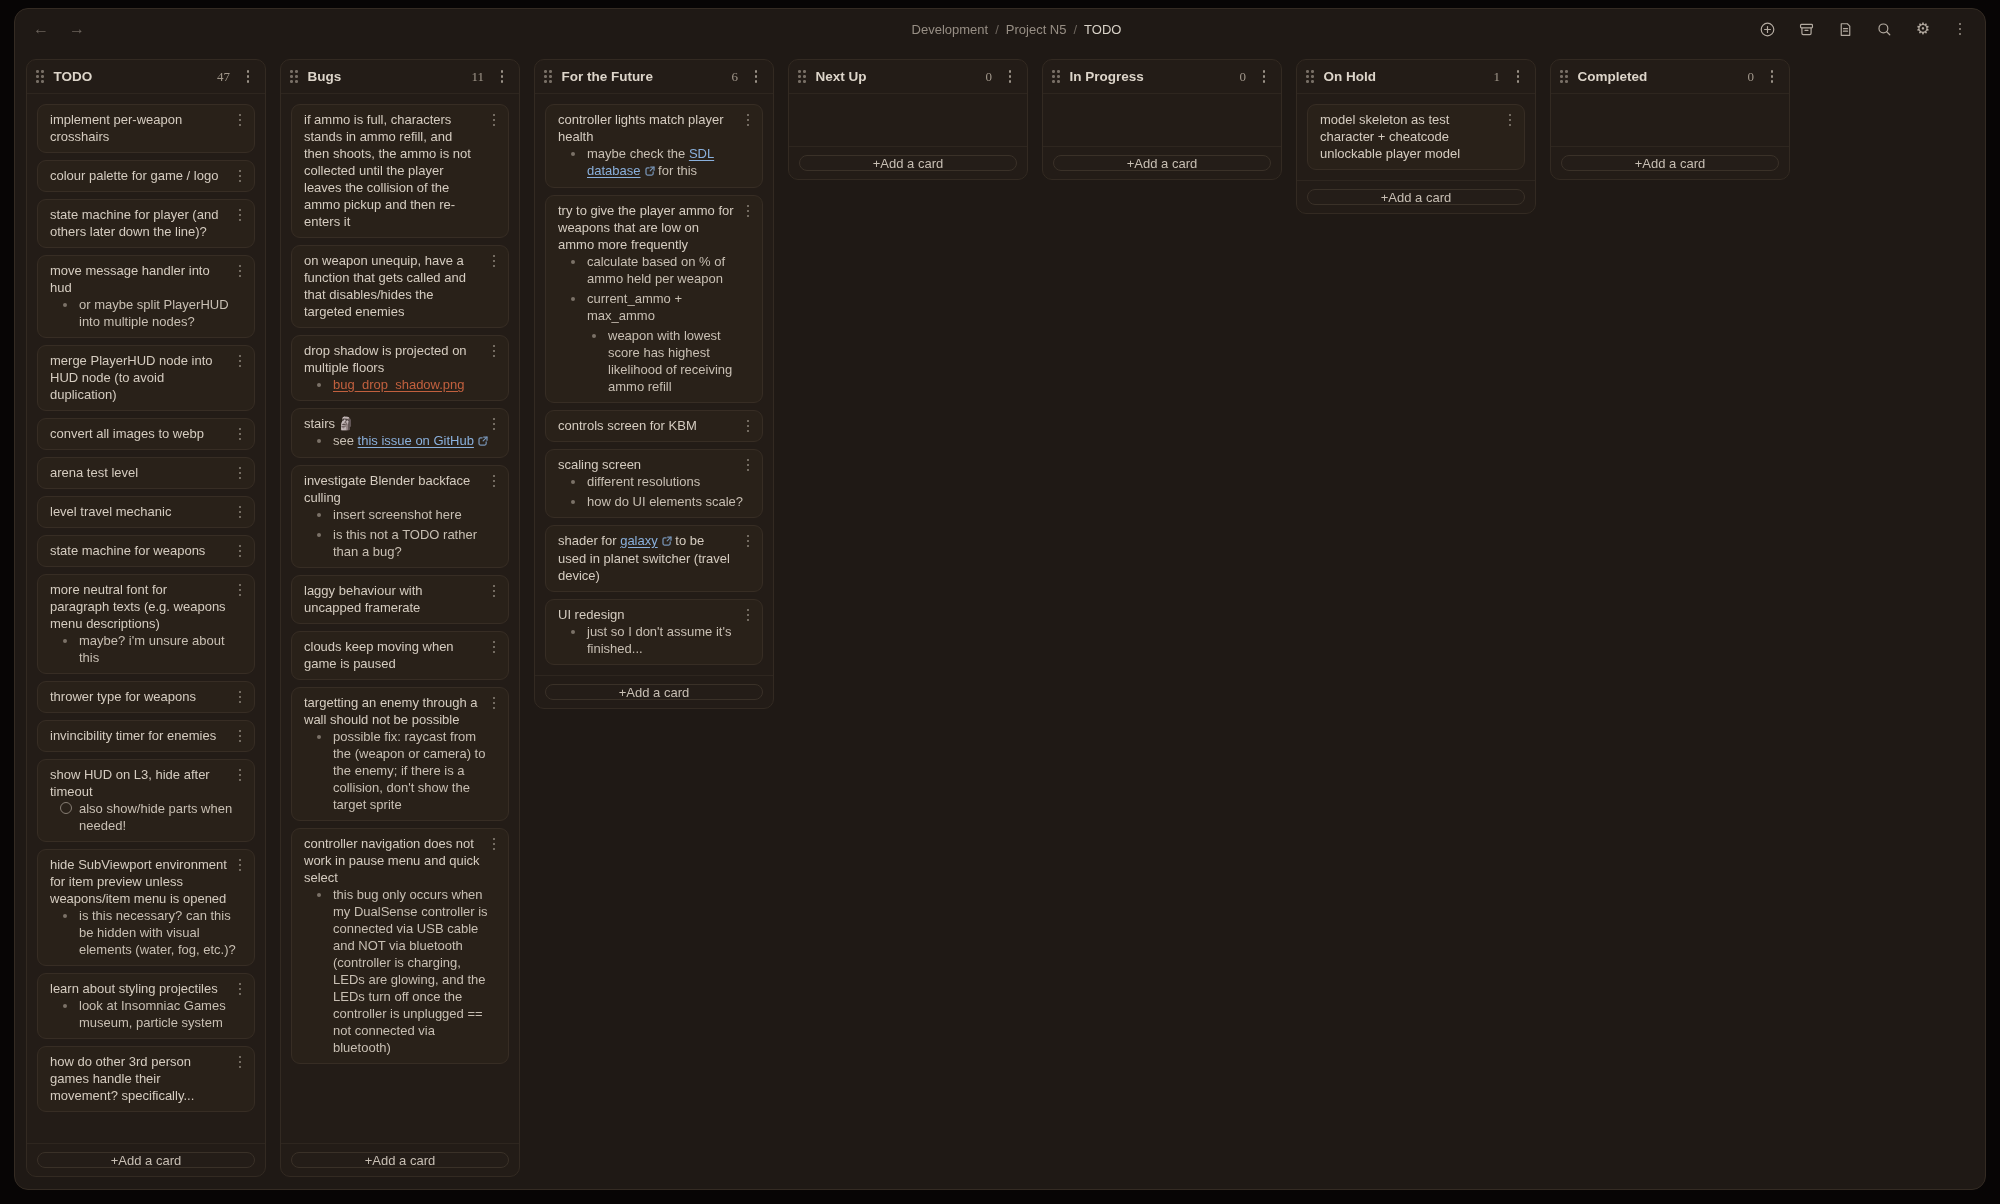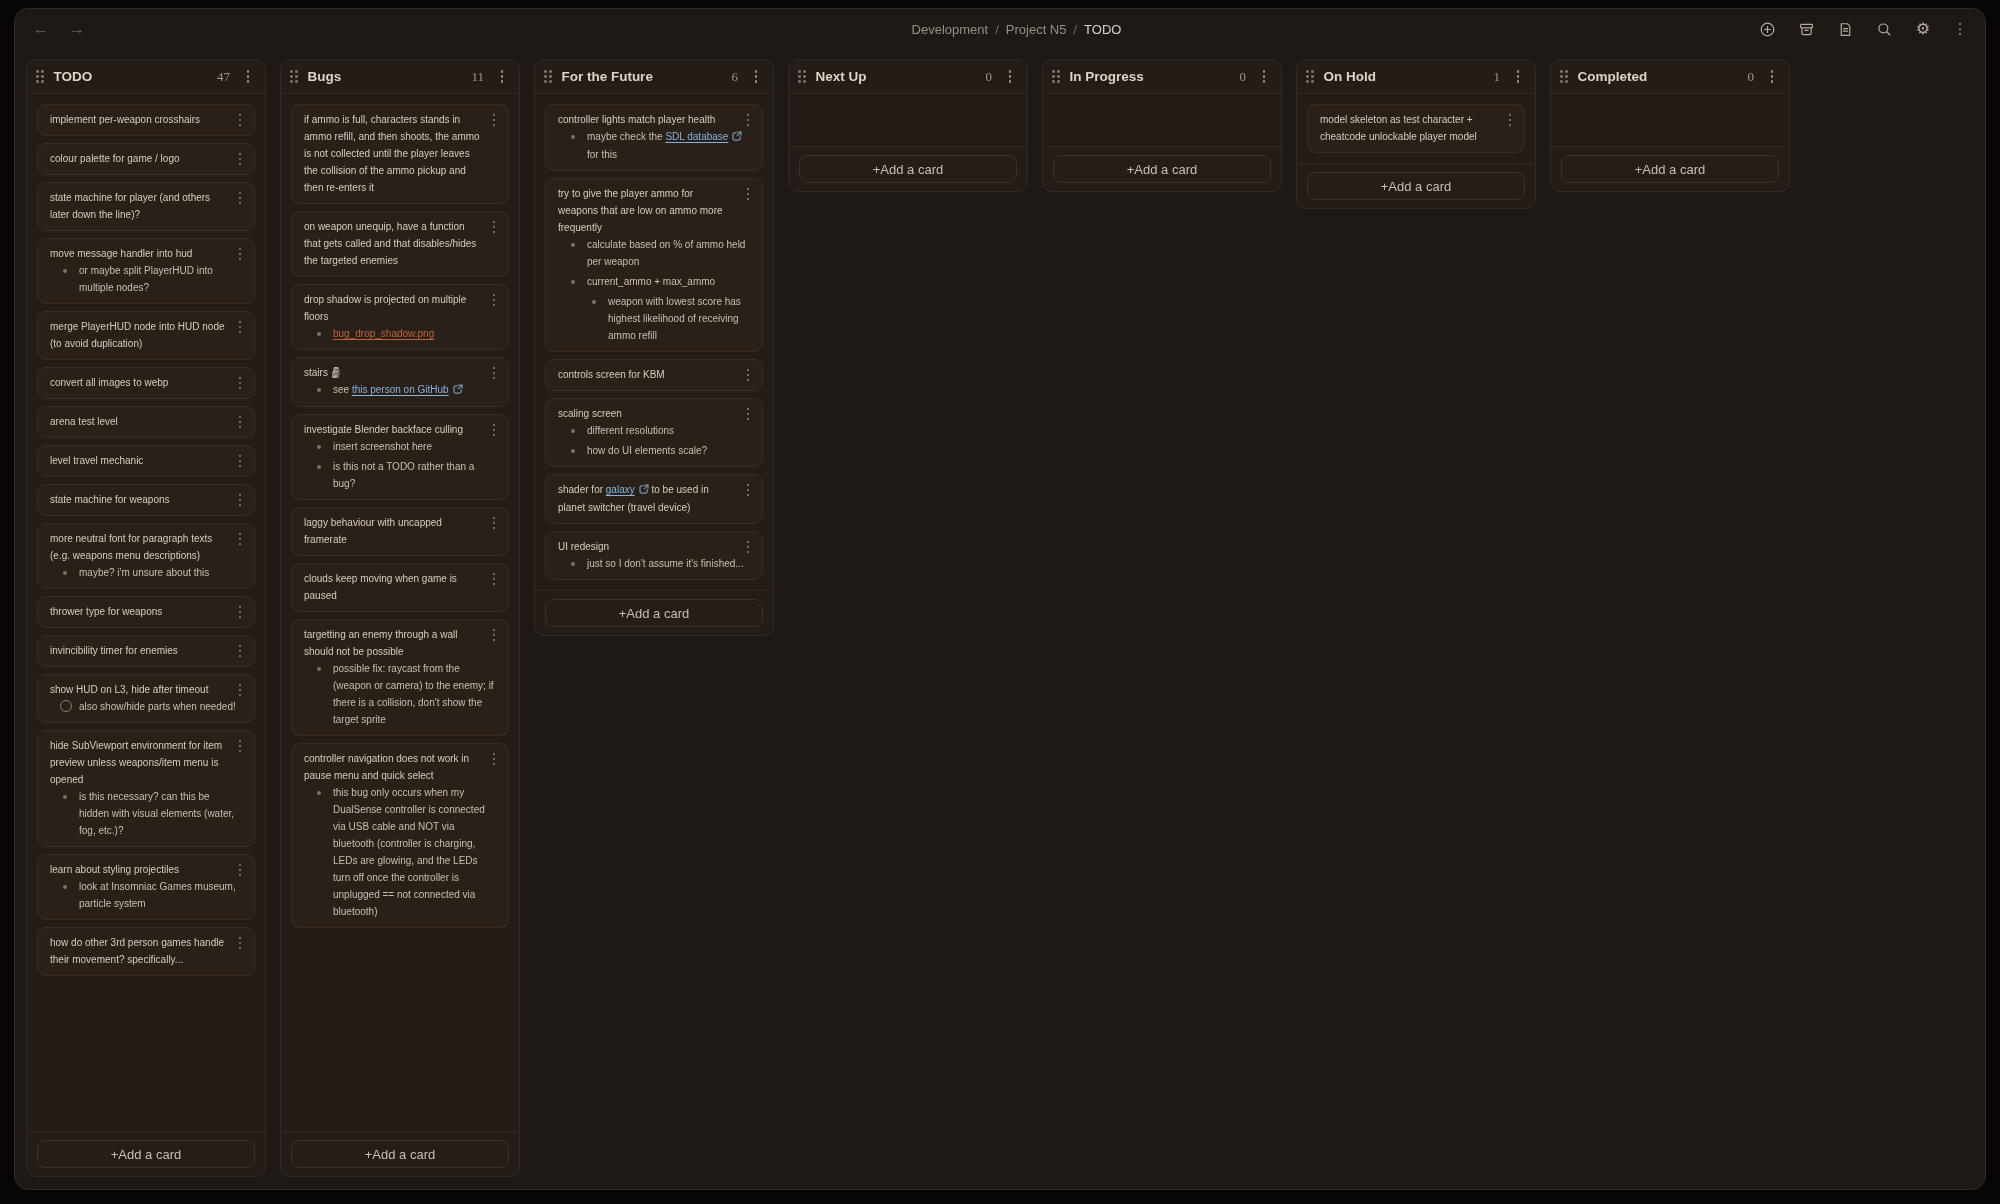--- a/index.html
+++ b/index.html
@@ -32,41 +32,41 @@
   }
   .column.fill { height:100%; }
   .col-header { height:34px; flex:none; display:flex; align-items:center; gap:9px; padding:0 10px 0 9px; border-bottom:1px solid #2e261f; }
   .drag { display:grid; grid-template-columns:repeat(2,3px); gap:2.4px; }
   .drag i { width:2.6px; height:2.6px; border-radius:50%; background:#776e65; }
   .col-title { flex:1; font-size:13.5px; font-weight:700; color:#ddd5ca; white-space:nowrap; overflow:hidden; }
   .col-count { font-size:13px; color:#a1978b; margin-right:2px;font-family:Liberation Serif, serif; }
   .card-list { flex:1 1 auto; overflow:hidden; padding:10px; display:flex; flex-direction:column; gap:7px; min-height:52px; }
   .card {
     position:relative; flex:none; background:#292119; border:1px solid #372d24; border-radius:9px;
-    padding:6px 12px 7px; font-size:10px; line-height:17px; color:#d5ccc0;
+    padding:6px 12px 7px; font-size:13px; line-height:17px; color:#d5ccc0;
   }
   .card-kebab { position:absolute; top:7px; right:7px; }
   .card-kebab i { background:#8d847a; }
   .card-title { padding-right:15px; }
   .bullets { display:flex; flex-direction:column; gap:3px; }
   .bullet { display:flex; padding-left:10px; }
   .nested .bullet { padding-left:2px; }
   .marker { width:19px; flex:none; display:flex; justify-content:flex-start; }
   .marker-dot { width:4px; height:4px; border-radius:50%; background:#7b7268; margin-top:7px; margin-left:3px; }
   .marker-circle { width:12px; height:12px; border:1.5px solid #867d73; border-radius:50%; margin-top:2px; }
   .bullet-text { flex:1; color:#c8bfb3; }
   .bullets.nested { margin-top:3px; }
   a.link { text-decoration:underline; text-underline-offset:2px; cursor:pointer; }
   a.link-blue { color:#8ab0dc; }
   a.link-orange { color:#c2603e; }
   .ext-icon { display:inline-block; vertical-align:-1px; margin-left:4px; opacity:.8; }
   .ext-icon svg { width:10px; height:10px; stroke:currentColor; fill:none; stroke-width:1.5; stroke-linecap:round; }
   .col-footer { flex:none; border-top:1px solid #2e261f; padding:8px 10px; }
   .add-btn {
-    width:100%; height:28px; display:flex; align-items:center; justify-content:center;
+    width:100%; height:16px; display:flex; align-items:center; justify-content:center;
     background:#241d18; border:1px solid #3a3128; border-radius:8px;
     color:#c8bfb4; font-size:13px; font-family:"Liberation Sans",sans-serif; cursor:pointer;
   }
 </style>
 </head>
 <body>
 
 <div class="window">
 
   <div class="topbar">
@@ -361,21 +361,21 @@
               <i></i>
               <i></i>
               <i></i>
             </span>
             <div class="card-title"><span>stairs 🗿</span></div>
             <div class="bullets">
               <div class="bullet">
                 <span class="marker">
                   <span class="marker-dot"></span>
                 </span>
-                <span class="bullet-text"><span><span>see </span><a class="link link-blue"><span>this person on GitHub</span><span class="ext-icon"><svg viewBox="0 0 12 12">
+                <span class="bullet-text"><span><span>see </span><a class="link link-blue"><span>this issue on GitHub</span><span class="ext-icon"><svg viewBox="0 0 12 12">
                           <path d="M5 2.2H3A1.8 1.8 0 0 0 1.2 4v5A1.8 1.8 0 0 0 3 10.8h5A1.8 1.8 0 0 0 9.8 9V7"></path>
                           <path d="M6.8 1.2h4v4"></path>
                           <path d="M10.6 1.4 6.2 5.8"></path>
                         </svg></span></a></span></span>
               </div>
             </div>
           </article>
           <article class="card">
             <span class="kebab card-kebab">
               <i></i>

